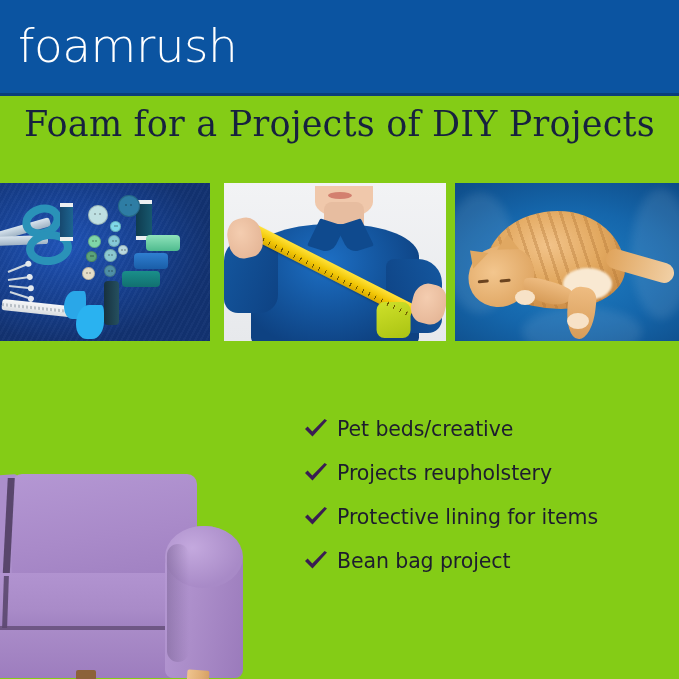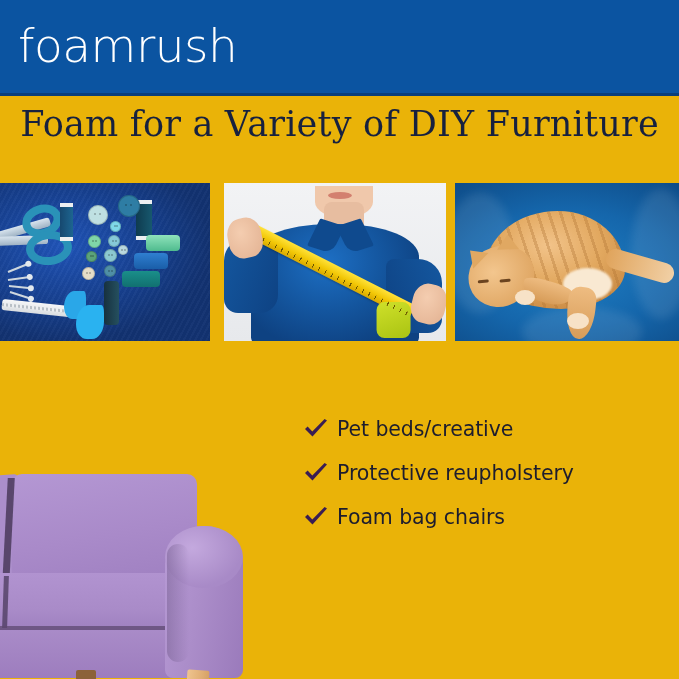--- a/index.html
+++ b/index.html
@@ -4,21 +4,21 @@
 <style>
   html, body {
     margin: 0;
     padding: 0;
     background: #ffffff;
   }
   #page {
     position: relative;
     width: 679px;
     height: 679px;
-    background: #eab308;
+    background: #84cc16;
     overflow: hidden;
     font-family: "Liberation Sans", sans-serif;
   }
 
   
   #header-banner {
     position: absolute;
     left: 0; top: 0;
     width: 679px;
     height: 96px;
@@ -409,21 +409,21 @@
 </style>
 </head>
 <body>
 
 <div id="page">
 
   <div id="header-banner">
     <div id="brand-logo">foamrush</div>
   </div>
 
-  <div id="headline">Foam for a Variety of DIY Furniture</div>
+  <div id="headline">Foam for a Projects of DIY Projects</div>
 
   <div id="photo-strip">
 
     <div class="photo-panel" id="panel-sewing">
       <div class="sewing-bg"></div>
 
       <div class="scissor-blade" style="left:-12px; top:34px; transform:rotate(-16deg);"></div>
       <div class="scissor-blade" style="left:-14px; top:52px; transform:rotate(-2deg);"></div>
       <div class="scissor-ring" style="left:22px; top:22px; width:24px; height:16px; transform:rotate(-18deg);"></div>
       <div class="scissor-ring" style="left:26px; top:48px; width:30px; height:18px; transform:rotate(-6deg);"></div>
@@ -516,31 +516,39 @@
       </span>
       <span class="benefit-text">Pet beds/creative</span>
     </div>
 
     <div class="benefit-row">
       <span class="check-icon">
         <svg width="26" height="22" viewBox="0 0 26 22">
             <path d="M2 11 L9.5 18.5 L24 2.5 L21.6 1 L9.3 13.4 L4.6 8.6 Z" fill="#3a1d53"></path>
           </svg>
       </span>
-      <span class="benefit-text">Protective reupholstery</span>
-    </div>
-
+      <span class="benefit-text">Projects reupholstery</span>
+    </div>
 
     <div class="benefit-row">
       <span class="check-icon">
         <svg width="26" height="22" viewBox="0 0 26 22">
             <path d="M2 11 L9.5 18.5 L24 2.5 L21.6 1 L9.3 13.4 L4.6 8.6 Z" fill="#3a1d53"></path>
           </svg>
       </span>
-      <span class="benefit-text">Foam bag chairs</span>
+      <span class="benefit-text">Protective lining for items</span>
+    </div>
+
+    <div class="benefit-row">
+      <span class="check-icon">
+        <svg width="26" height="22" viewBox="0 0 26 22">
+            <path d="M2 11 L9.5 18.5 L24 2.5 L21.6 1 L9.3 13.4 L4.6 8.6 Z" fill="#3a1d53"></path>
+          </svg>
+      </span>
+      <span class="benefit-text">Bean bag project</span>
     </div>
 
   </div>
 
   <div id="sofa">
     <div class="sofa-part cushion-back-left"></div>
     <div class="sofa-part cushion-back-main"></div>
     <div class="sofa-part back-gap"></div>
     <div class="sofa-part seat-base"></div>
     <div class="sofa-part seat-split"></div>

